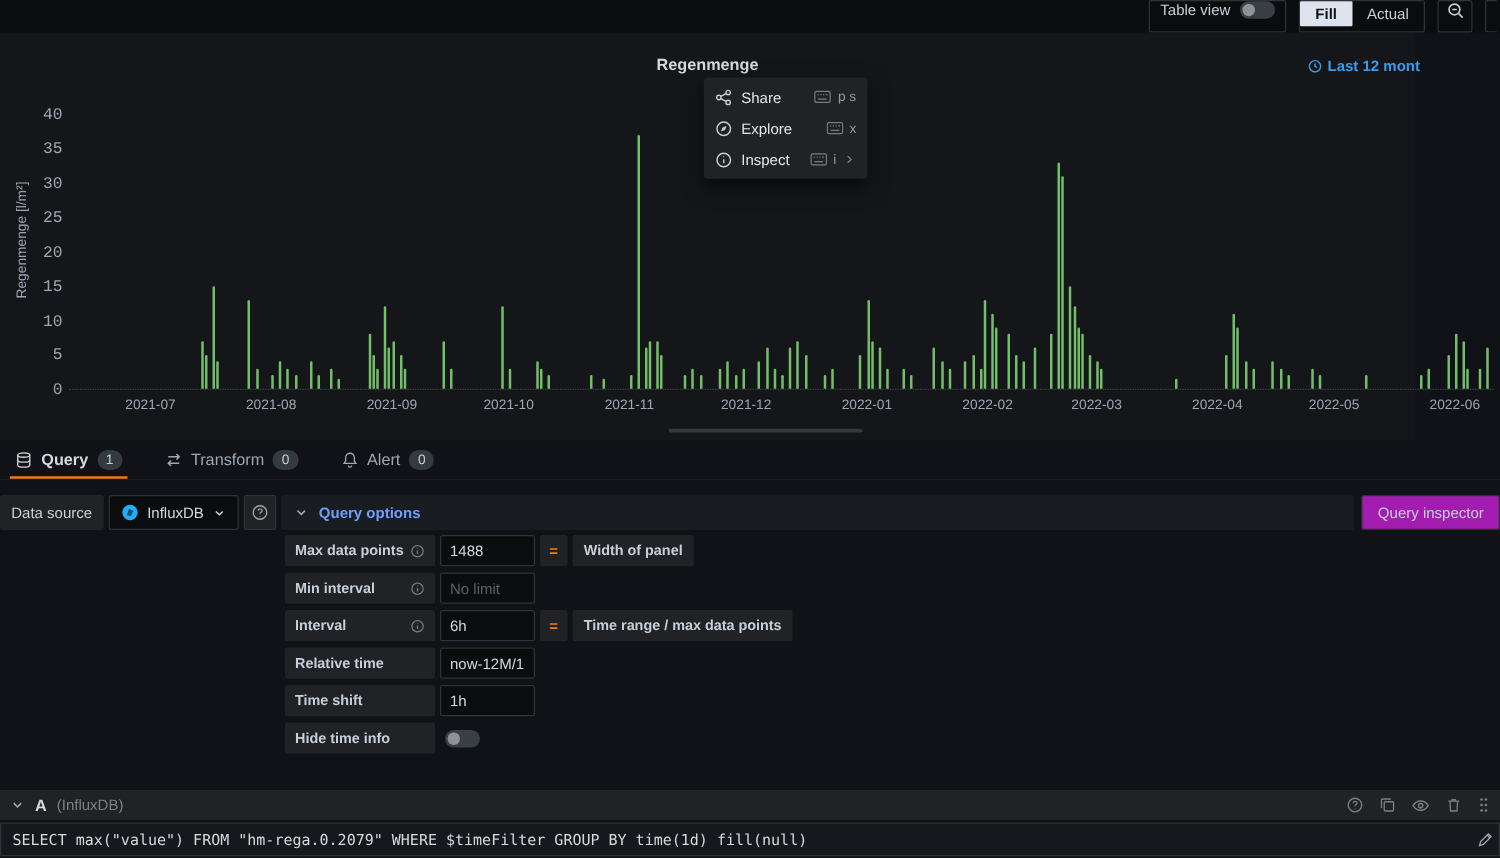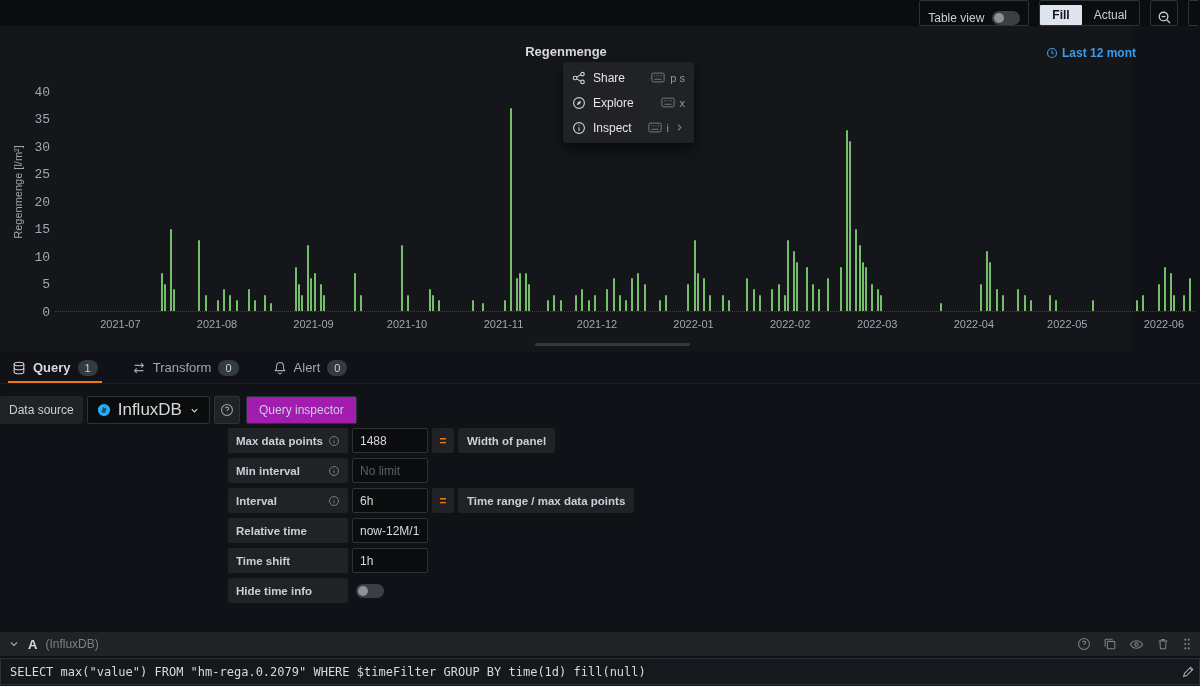--- a/index.html
+++ b/index.html
@@ -2,21 +2,21 @@
 <html><head>
 <meta charset="utf-8">
 <style>
   * { margin:0; padding:0; box-sizing:border-box; }
   html,body { width:1200px; height:686px; overflow:hidden; background:#111217;
     font-family:"Liberation Sans","DejaVu Sans",sans-serif; color:#c7d0d9; }
 
   
   #topbar { position:absolute; top:0; left:0; width:1200px; height:26px; background:#0b0c0e;
     display:flex; justify-content:flex-end; align-items:center; gap:10px; padding:0 2px 0 0; }
-  .tb-group { display:flex; align-items:flex-end; height:26px; border:1px solid #2c3235; border-radius:2px; background:#0b0c0e; }
+  .tb-group { display:flex; align-items:flex-start; height:26px; border:1px solid #2c3235; border-radius:2px; background:#0b0c0e; }
   .tableview { padding:0 8px; gap:8px; font-size:12px; color:#c7d0d9; }
   .toggle { width:28px; height:14px; border-radius:8px; background:#3a3f45; position:relative; display:inline-block; }
   .toggle::after { content:''; position:absolute; left:2px; top:2px; width:10px; height:10px; border-radius:50%; background:#8e9196; }
   .seg { padding:0 12px; font-size:12px; height:20px; line-height:20px; color:#c7d0d9; cursor:pointer; }
   .seg.active { background:#dde4ed; color:#111217; font-weight:bold; border-radius:1px; }
   .timepicker { padding:0 8px; gap:6px; font-size:12px; }
   .tz { color:#ff9830; font-size:11px; }
   .iconbtn { width:28px; justify-content:center; display:flex; }
   .sliver { width:10px; border-right:none; border-radius:2px 0 0 2px; }
   svg.ic { display:block; }
@@ -59,21 +59,21 @@
   .tab.active::after { content:''; position:absolute; left:0; right:0; bottom:0; height:2px;
     background-image:linear-gradient(90deg,#f05a28 0%,#fbca0a 100%); background:#eb7b18; }
   .badge { background:#343b40; color:#c7d0d9; font-size:11px; font-weight:normal; border-radius:9px;
     padding:1px 7px; line-height:14px; }
 
   
   #query-toolbar { position:absolute; top:396px; left:0; width:1200px; height:28px;
     display:flex; align-items:stretch; gap:4px; }
   .box-label { background:#202226; font-size:12px; color:#c7d0d9; display:flex; align-items:center; padding:0 9px; border-radius:2px; }
   #ds-picker { background:#0b0c0e; border:1px solid #2c3235; border-radius:2px; display:flex; align-items:center; gap:7px; padding:0 9px; cursor:pointer; }
-  #ds-picker span { font-size:17px; color:#d8d9da; }
+  #ds-picker span { font-size:12px; color:#d8d9da; }
   #ds-help { background:#202226; border:1px solid #2c3235; border-radius:2px; width:26px; display:flex; align-items:center; justify-content:center; color:#9fa7b3; cursor:pointer; }
   #qo-header { flex:1; background:#191c21; border-radius:2px; display:flex; align-items:center; gap:8px; padding:0 10px; cursor:pointer; }
   #qo-header .qo-title { font-size:12px; font-weight:bold; color:#6e9fff; }
   #query-inspector-btn { background:#a21caf; border:1px solid #2c3235; border-radius:2px; font-size:12px;
     color:#c7d0d9; display:flex; align-items:center; padding:0 12px; margin-left:2px; cursor:pointer; }
 
   
   #query-options { position:absolute; top:428px; left:228px; display:flex; flex-direction:column; gap:5px; }
   .opt-row { display:flex; align-items:stretch; gap:4px; height:25px; }
   .opt-label { width:120px; background:#202226; border-radius:2px; display:flex; align-items:center;
@@ -387,20 +387,28 @@
         </svg>
     </span>
   </div>
   <div id="ds-help">
     <svg class="ic" width="14" height="14" viewBox="0 0 16 16" fill="none" stroke="currentColor" stroke-width="1.2">
         <circle cx="8" cy="8" r="6.2"></circle>
         <path d="M6.3 6.2c.2-1 1-1.6 1.9-1.5.9 0 1.7.7 1.7 1.6 0 1-.9 1.3-1.6 1.9-.3.3-.3.6-.3 1"></path>
         <path d="M8 11.3v.4"></path>
       </svg>
   </div>
+  <div id="qo-header">
+    <span class="chev">
+      <svg class="ic" width="12" height="12" viewBox="0 0 16 16" fill="none" stroke="currentColor" stroke-width="1.6">
+          <path d="M4 6l4 4 4-4"></path>
+        </svg>
+    </span>
+    <span class="qo-title">Query options</span>
+  </div>
   <div id="query-inspector-btn">Query inspector</div>
 </div>
 
 <div id="query-options">
 
   <div class="opt-row">
     <div class="opt-label">
       <span>Max data points</span>
       <span class="info-ic">
         <svg class="ic" width="12" height="12" viewBox="0 0 16 16" fill="none" stroke="currentColor" stroke-width="1.3">

